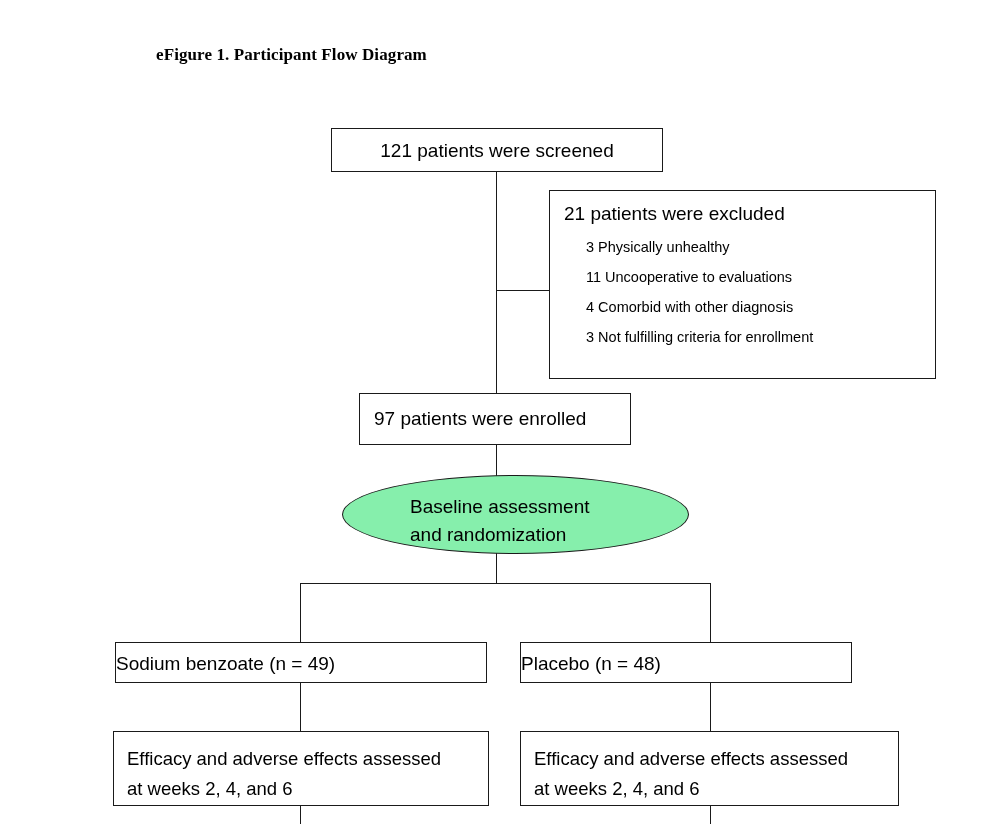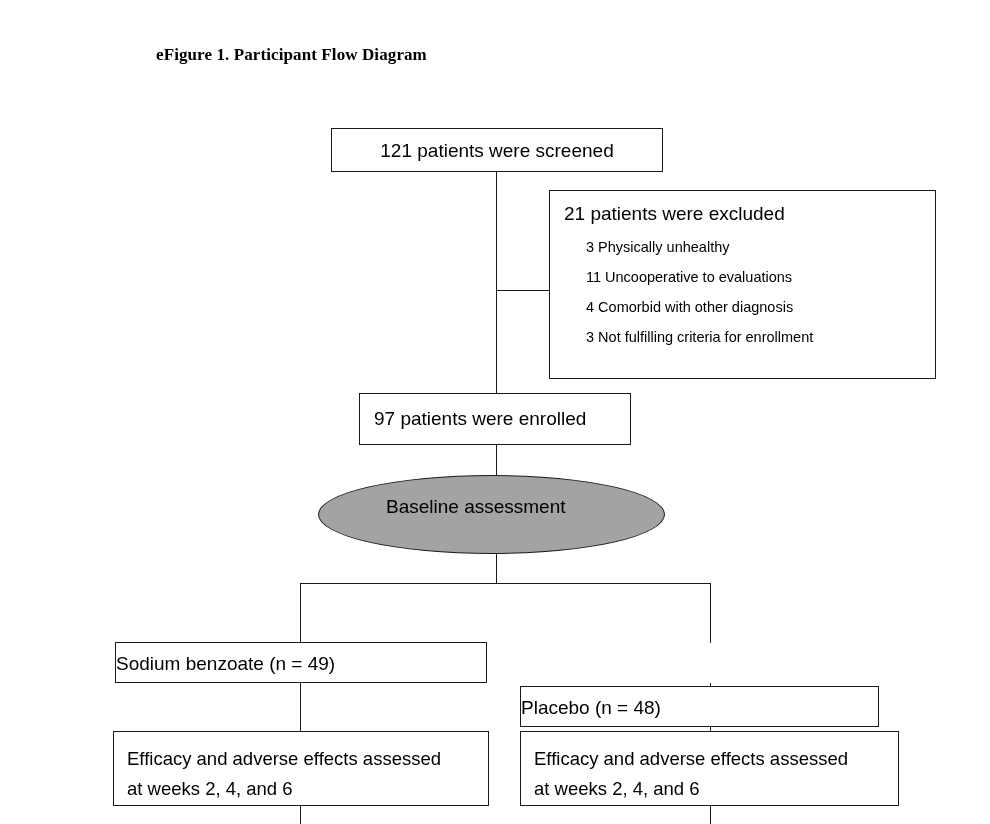--- a/index.html
+++ b/index.html
@@ -81,41 +81,41 @@
     white-space: nowrap;
   }
 
   
   #box-enrolled { left: 359px; top: 393px; width: 272px; height: 52px; }
   #box-enrolled .box-text { left: 14px; top: 12px; font-size: 19px; white-space: nowrap; }
 
   
   #ellipse-baseline {
     position: absolute;
-    left: 318px;
+    left: 342px;
     top: 475px;
     width: 347px;
     height: 79px;
     box-sizing: border-box;
     border: 1.5px solid #1a1a1a;
     border-radius: 50%;
-    background: #a3a3a3;
+    background: #86efac;
   }
   #ellipse-text {
     position: absolute;
     left: 67px;
     top: 17px;
     font-size: 19px;
     line-height: 28px;
     white-space: nowrap;
   }
 
   
   #box-arm-left  { left: 115px; top: 642px; width: 372px; height: 41px; }
-  #box-arm-right { left: 520px; top: 642px; width: 359px; height: 41px; margin-top: 44px; }
+  #box-arm-right { left: 520px; top: 642px; width: 332px; height: 41px; }
   #box-arm-left .box-text,
   #box-arm-right .box-text {
     left: 0; top: 8px; width: 100%; text-align: left; font-size: 19px;
   }
 
   
   #box-assess-left  { left: 113px; top: 731px; width: 376px; height: 75px; }
   #box-assess-right { left: 520px; top: 731px; width: 379px; height: 75px; }
   #box-assess-left .box-text,
   #box-assess-right .box-text {
@@ -162,20 +162,21 @@
     </ul>
   </div>
 
   <div class="box" id="box-enrolled">
     <div class="box-text">97 patients were enrolled</div>
   </div>
 
   <div id="ellipse-baseline">
     <div id="ellipse-text">
       <div>Baseline assessment</div>
+      <div>and randomization</div>
     </div>
   </div>
 
   <div class="box" id="box-arm-left">
     <div class="box-text">Sodium benzoate (n = 49)</div>
   </div>
 
   <div class="box" id="box-arm-right">
     <div class="box-text">Placebo (n = 48)</div>
   </div>

